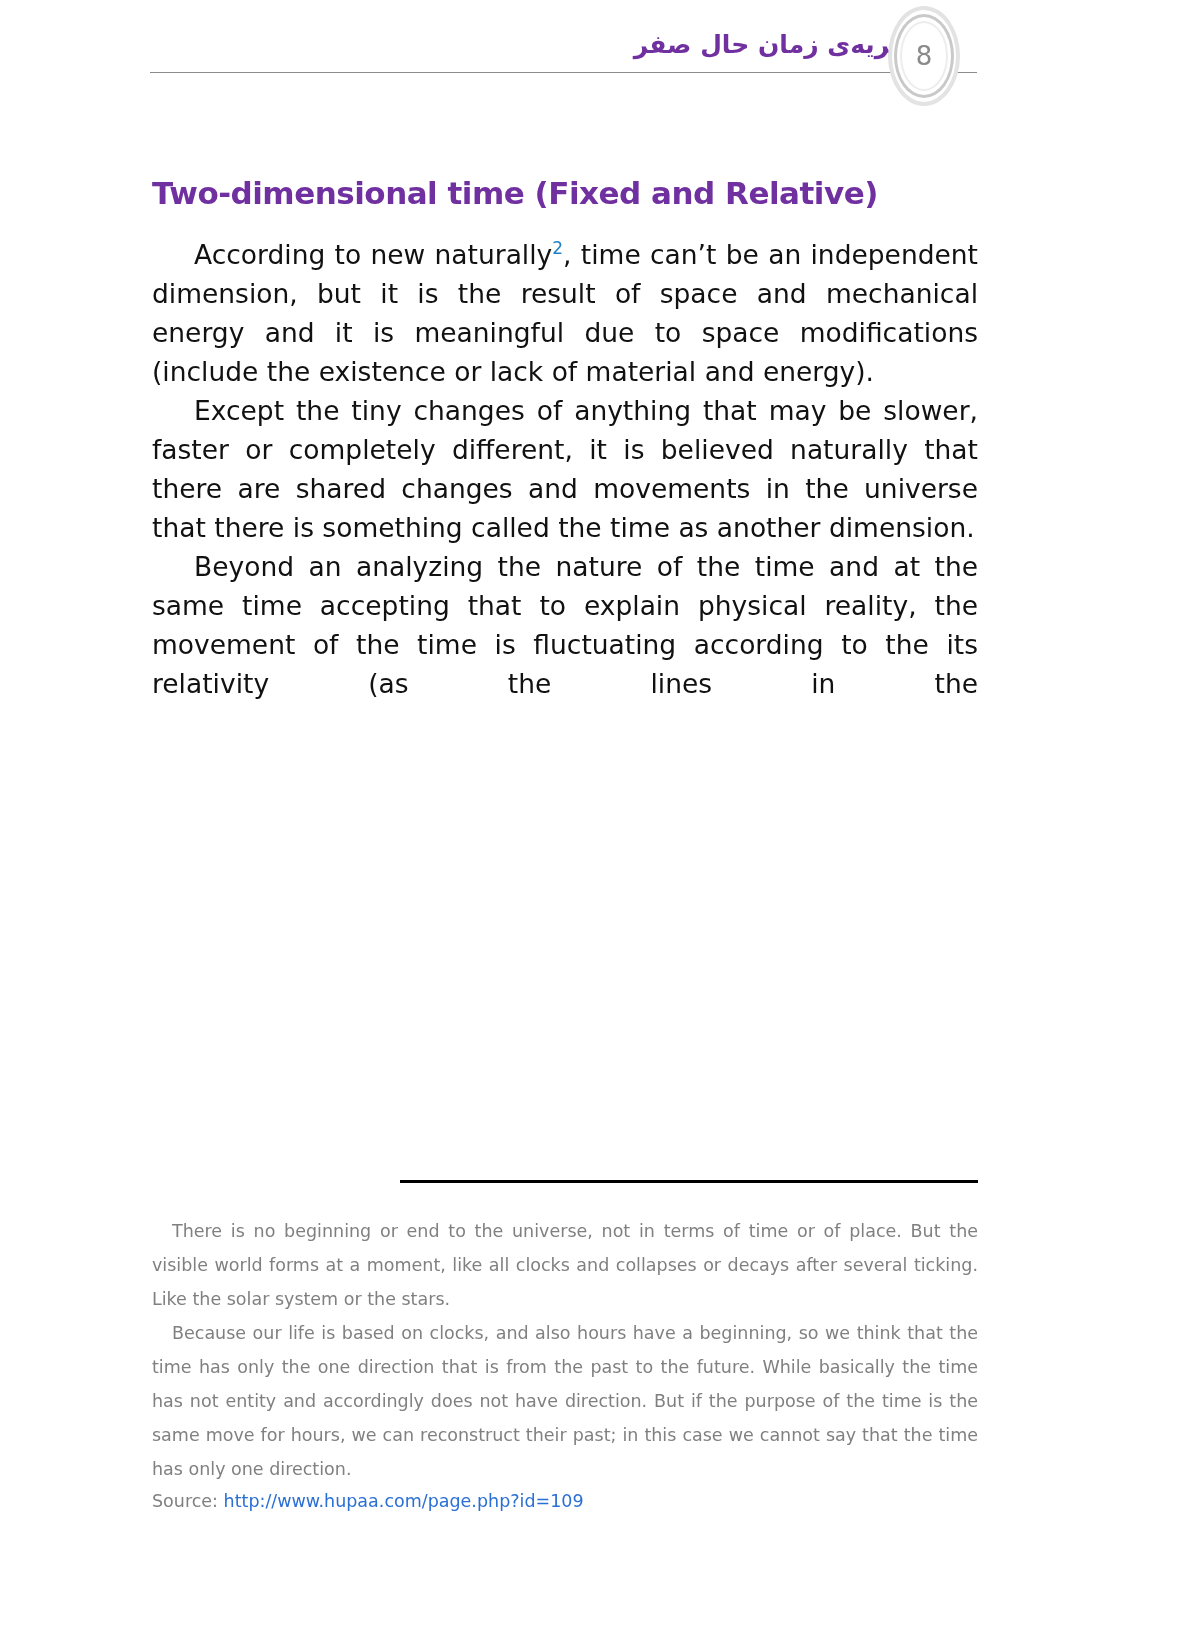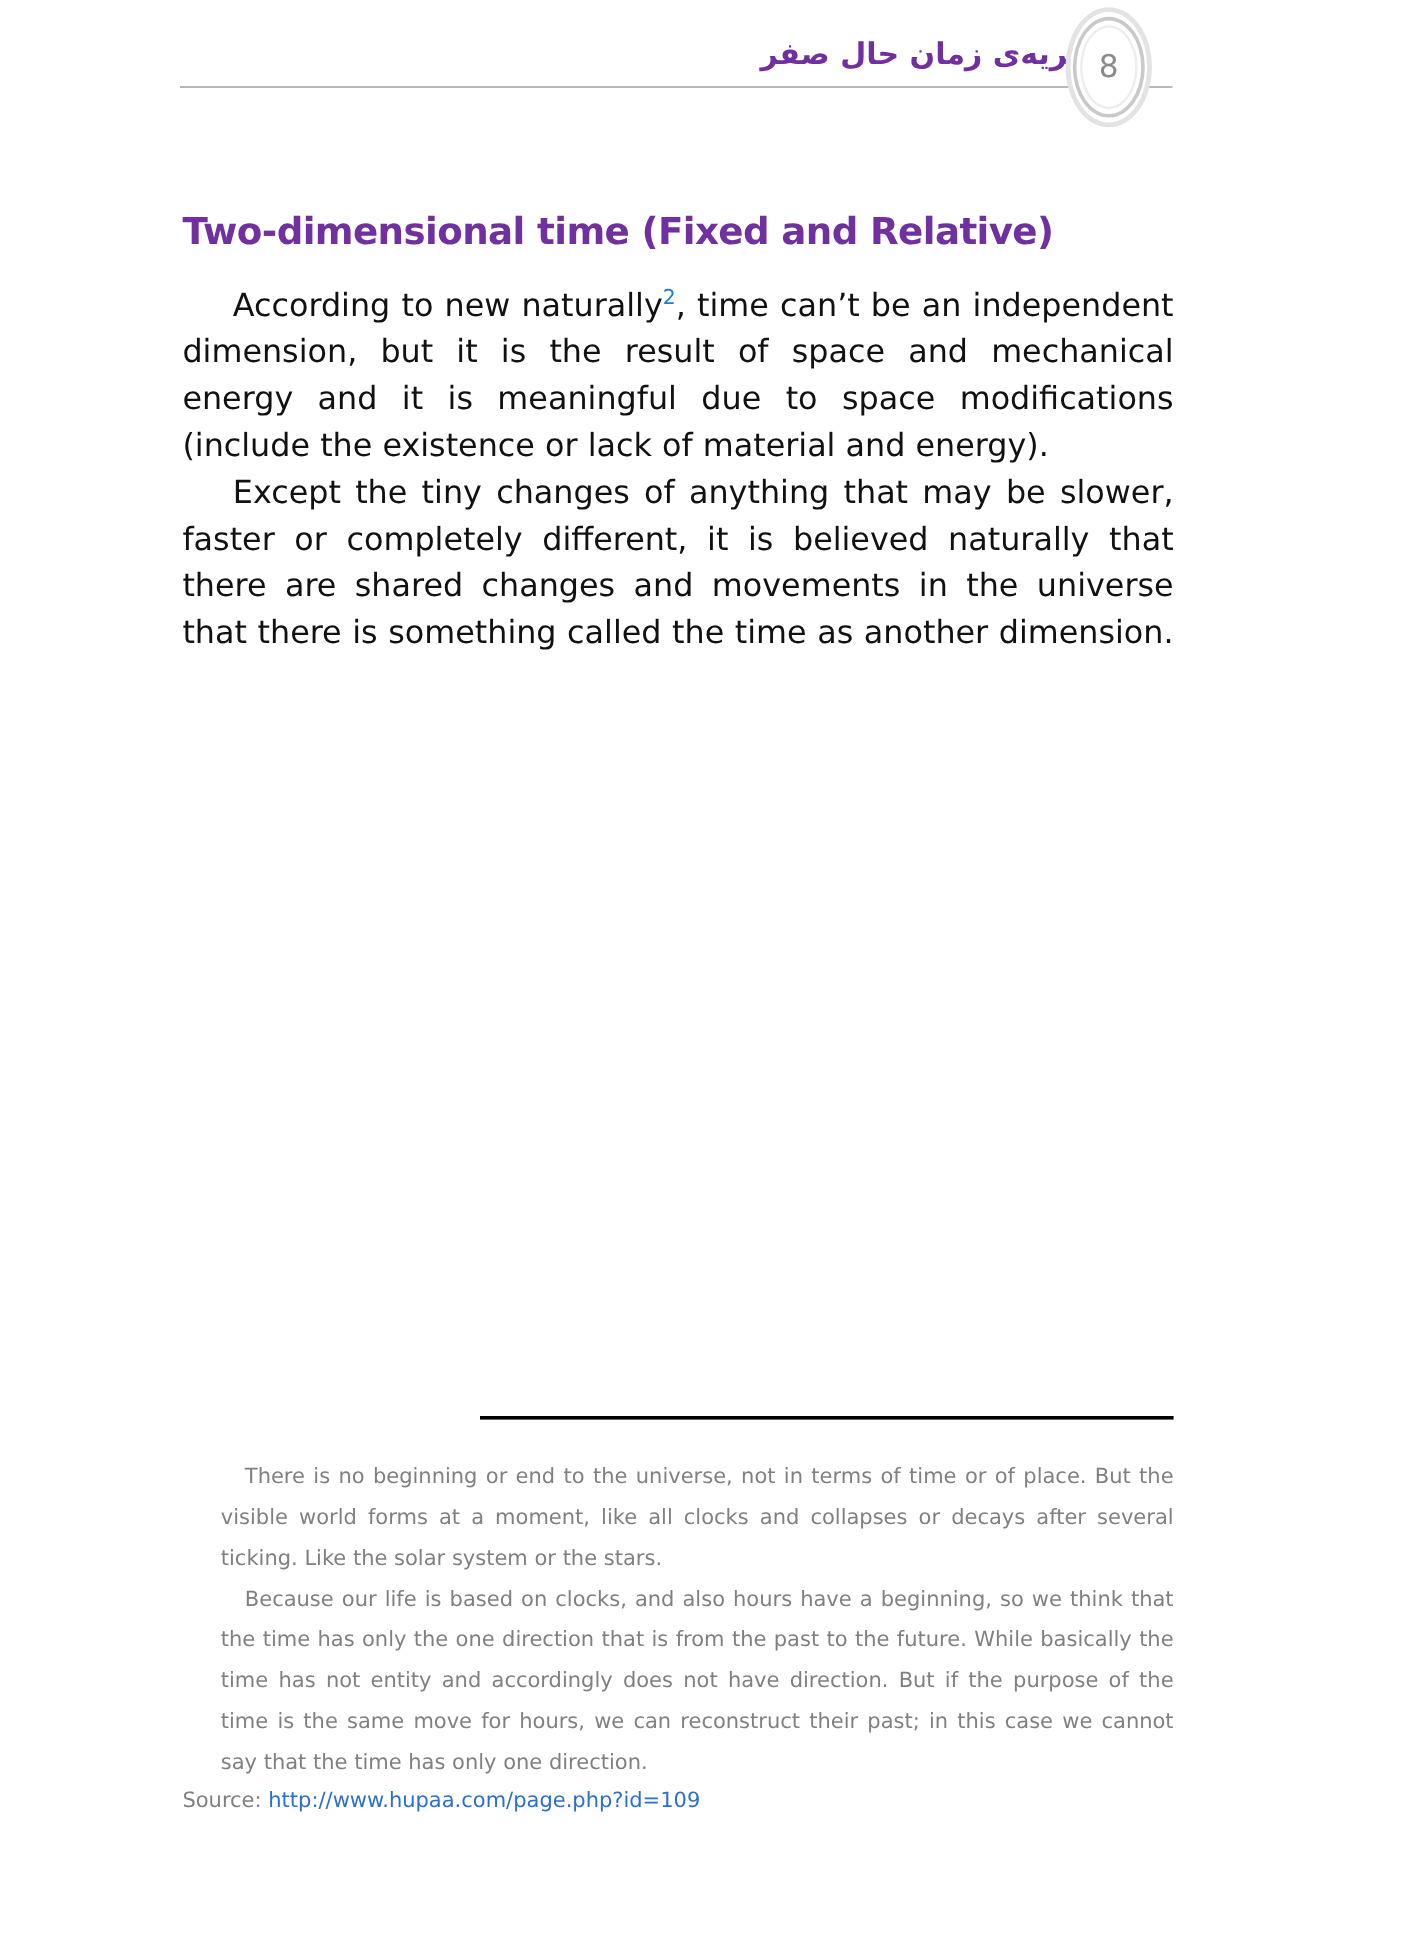--- a/index.html
+++ b/index.html
@@ -152,21 +152,20 @@
     line-height: 34px;
     color: #808080;
     text-align: justify;
     margin: 0;
   }
   .fn-first {
     text-indent: 0;
   }
   .fn-indent {
     text-indent: 20px;
-    margin-left: 32px;
   }
   .fn-label {
     color: #1f7fc4;
     font-weight: normal;
   }
   .fn-source {
     font-family: "DejaVu Sans", sans-serif;
     font-size: 17.5px;
     line-height: 30px;
     color: #808080;
@@ -192,20 +191,21 @@
 
 <div class="content">
 
   <h1 class="section-title">Two-dimensional time (Fixed and Relative)</h1>
 
   <p class="body-para"><span>According to new naturally</span><sup class="fn-ref">2</sup><span>, time can’t be an independent dimension, but it is the result of space and mechanical energy and it is meaningful due to space modifications (include the existence or lack of material and energy).</span></p>
 
 
   <p class="body-para">Except the tiny changes of anything that may be slower, faster or completely different, it is believed naturally that there are shared changes and movements in the universe that there is something called the time as another dimension.</p>
 
+  <p class="body-para">Beyond an analyzing the nature of the time and at the same time accepting that to explain physical reality, the movement of the time is fluctuating according to the its relativity (as the lines in the</p>
 
 </div>
 
 <div class="footnote-rule"></div>
 
 <div class="footnotes">
 
   <p class="fn-line fn-indent">There is no beginning or end to the universe, not in terms of time or of place. But the visible world forms at a moment, like all clocks and collapses or decays after several ticking. Like the solar system or the stars.</p>
 
   <p class="fn-line fn-indent">Because our life is based on clocks, and also hours have a beginning, so we think that the time has only the one direction that is from the past to the future. While basically the time has not entity and accordingly does not have direction. But if the purpose of the time is the same move for hours, we can reconstruct their past; in this case we cannot say that the time has only one direction.</p>

